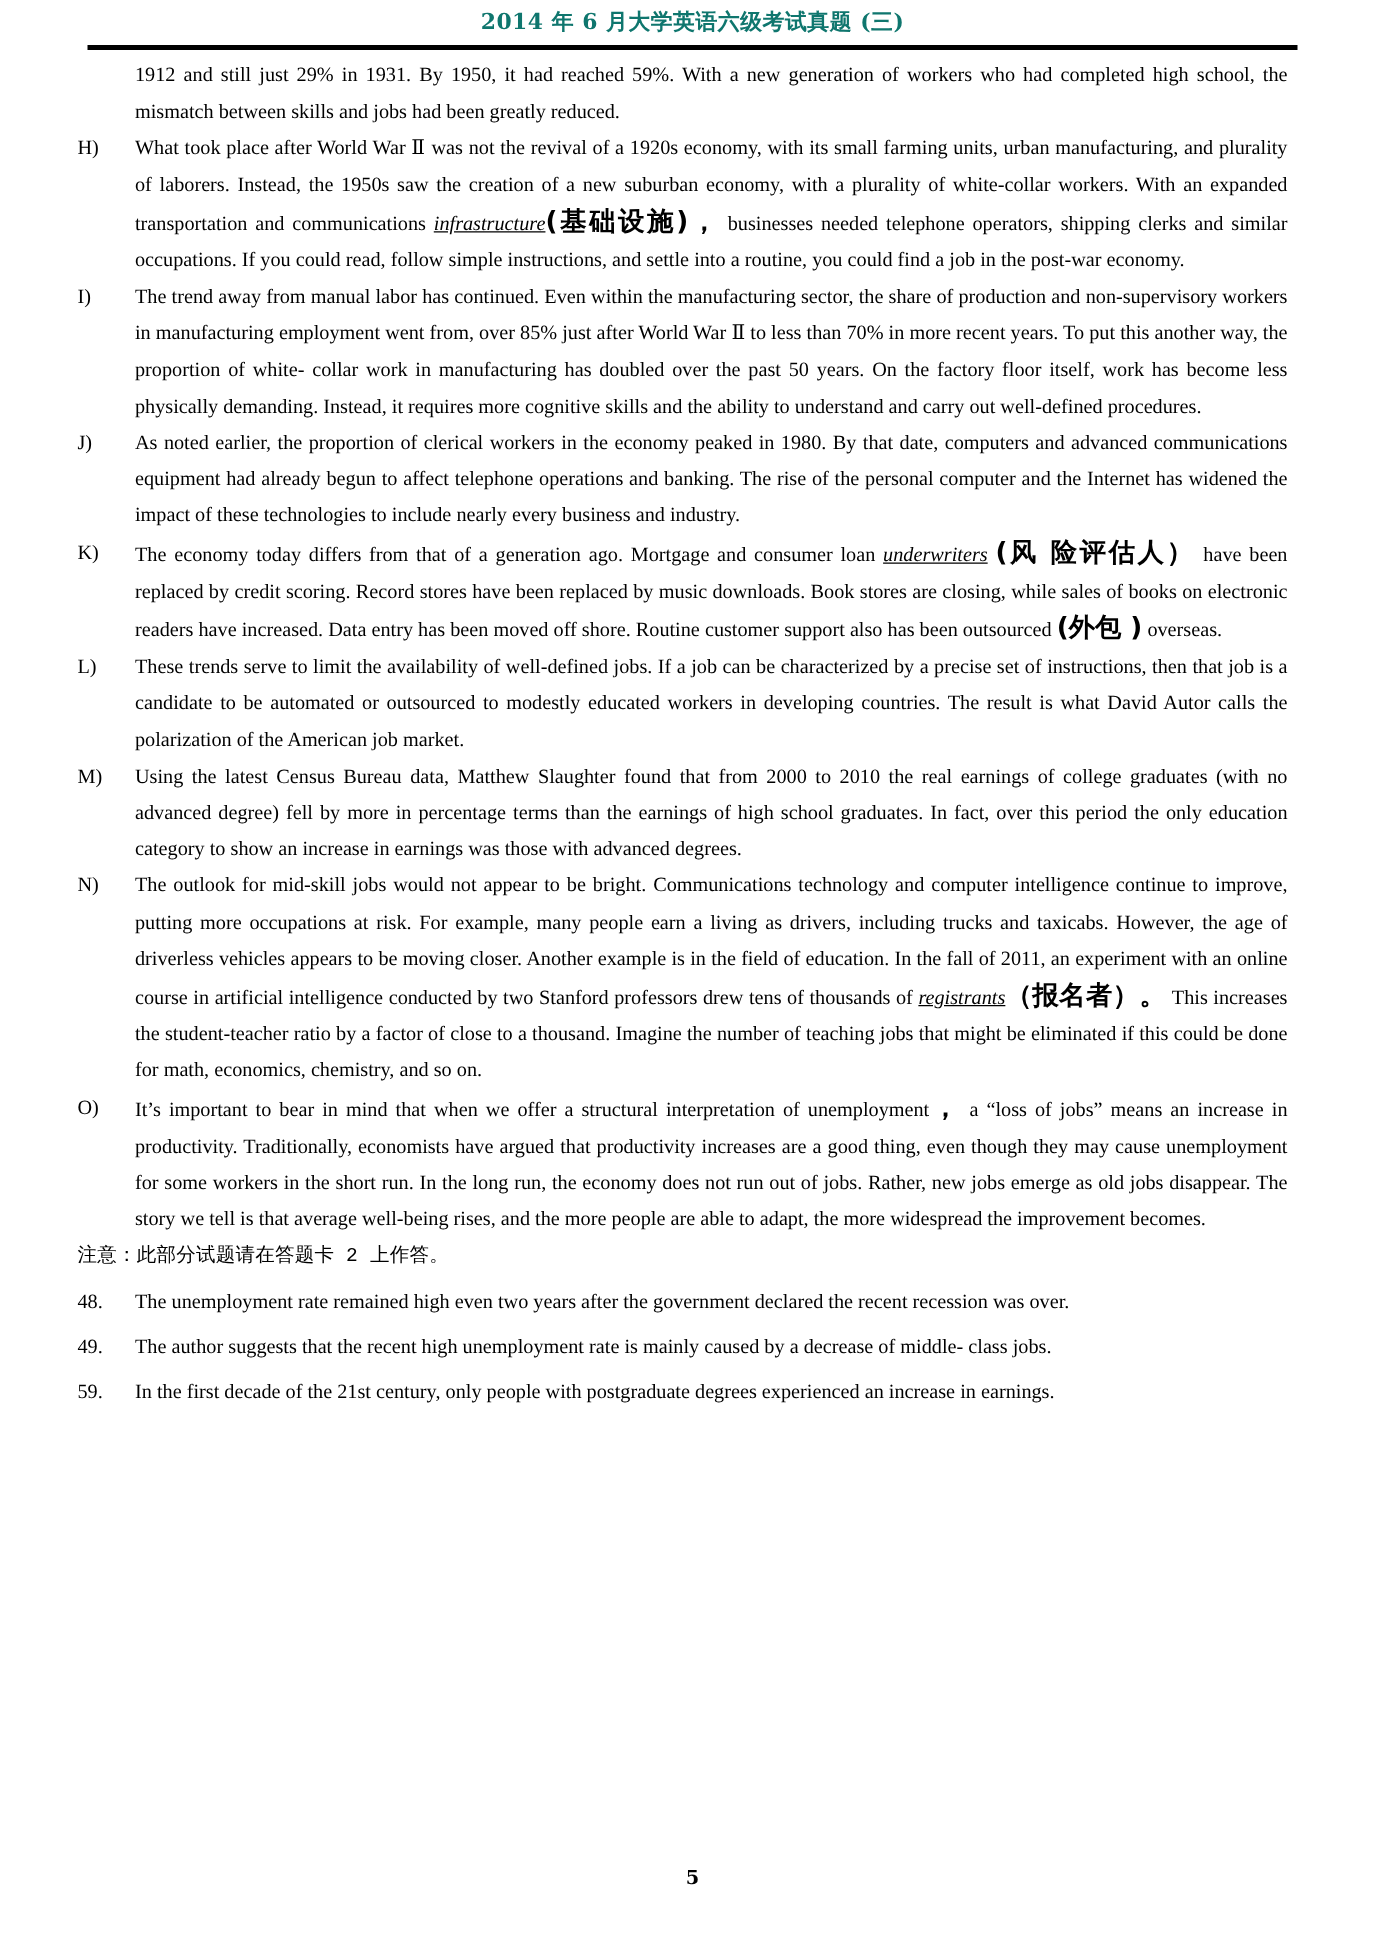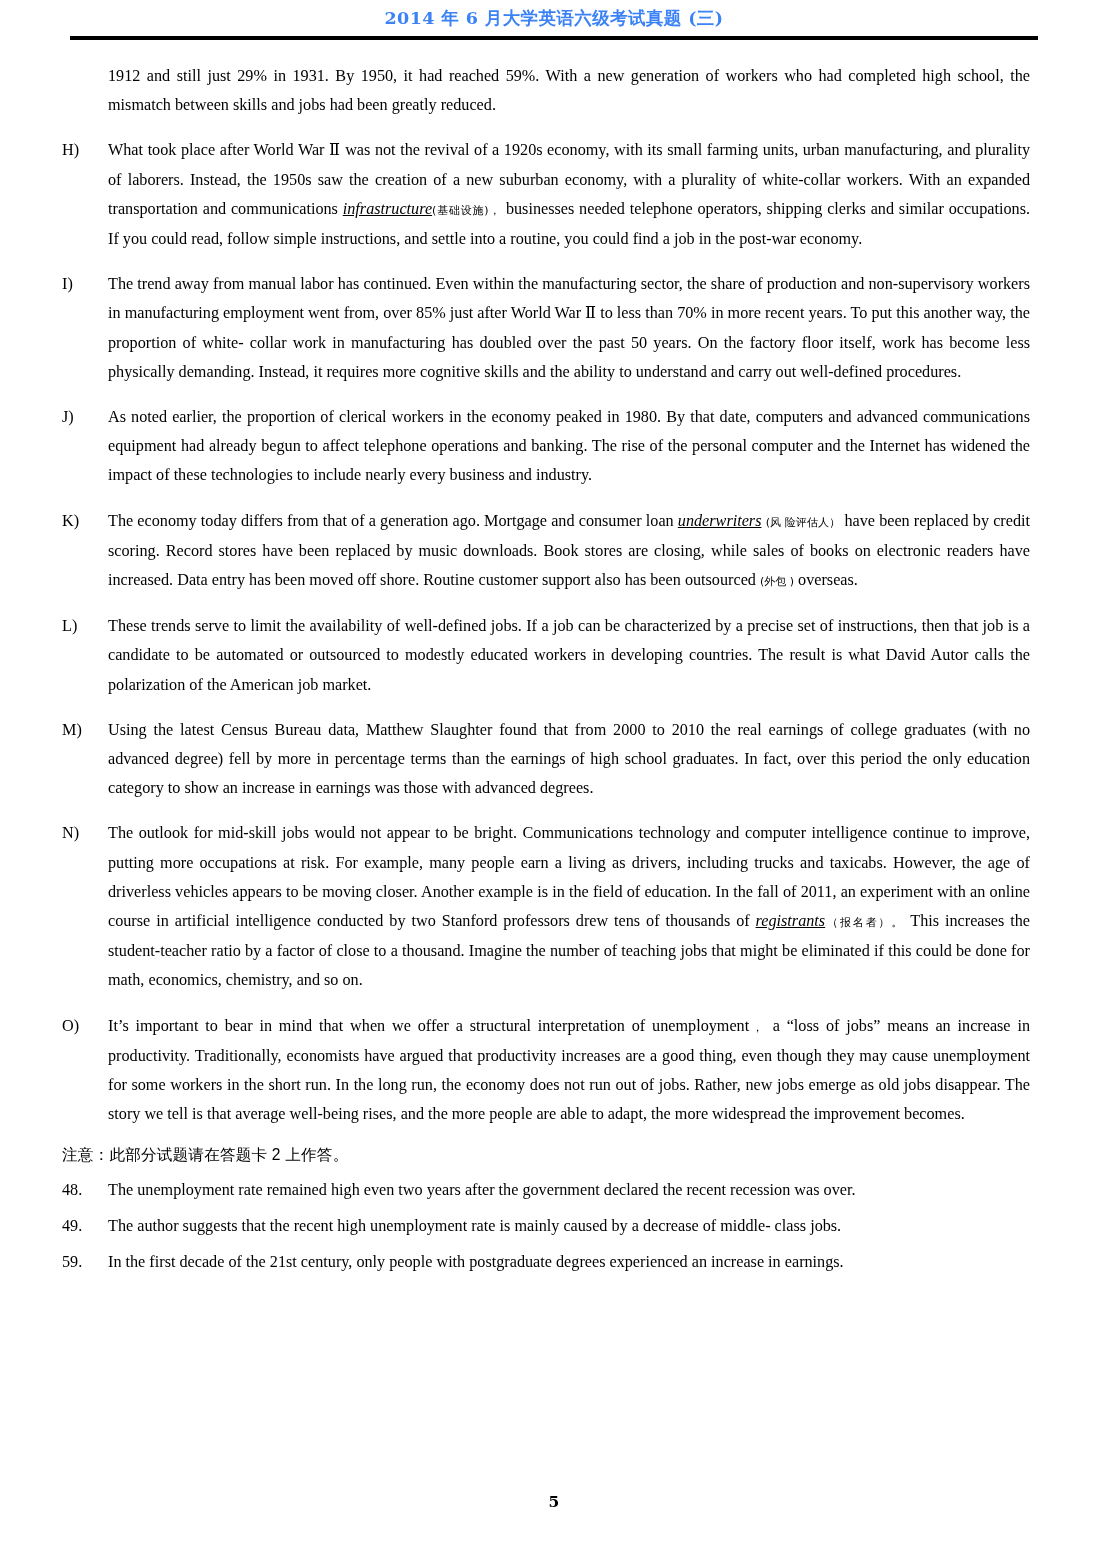--- a/index.html
+++ b/index.html
@@ -28,21 +28,21 @@
     width: 100%;
     padding-top: 8px;
     text-align: center;
   }
   .header-title {
     font-family: "DejaVu Serif", "Liberation Serif", serif;
     font-weight: bold;
     font-size: 17.5px;
     letter-spacing: 0.4px;
     line-height: 1.25;
-    color: #3b82f6;
+    color: #0f766e;
     display: block;
   }
   .header-rule {
     margin: 6px auto 0 auto;
     width: 968px;
     height: 4px;
     background: #000;
   }
 
   
@@ -50,21 +50,21 @@
     position: absolute;
     left: 62px;
     top: 46px;
     width: 968px;
   }
 
   
   .para {
     display: flex;
     align-items: flex-start;
-    margin: 16px 0 0 0;
+    margin: 0 0 0 0;
   }
   .para-label {
     width: 46px;
     flex: 0 0 46px;
     font-size: 16.2px;
     line-height: 29.2px;
     text-align: left;
     padding-left: 0px;
     box-sizing: border-box;
     white-space: nowrap;
@@ -81,29 +81,30 @@
     text-align: justify;
   }
 
   
   .para.continuation .para-label { width: 46px; flex: 0 0 46px; }
 
   .ital { font-style: italic; text-decoration: underline; }
   .cjk {
     font-family: "DejaVu Sans", "Liberation Sans", sans-serif;
     font-style: normal;
-    font-size: 11px;
+    font-size: 21px;
+    font-weight: bold;
   }
 
   
   .notice {
-    font-family: Liberation Sans, sans-serif;
+    font-family: Liberation Mono, monospace;
     font-size: 15.6px;
     line-height: 29.2px;
-    margin-top: 10px;
+    margin-top: 0;
     text-align: left;
     letter-spacing: 0.2px;
   }
 
   
   .qitem {
     display: flex;
     align-items: flex-start;
     margin-top: 7px;
   }

